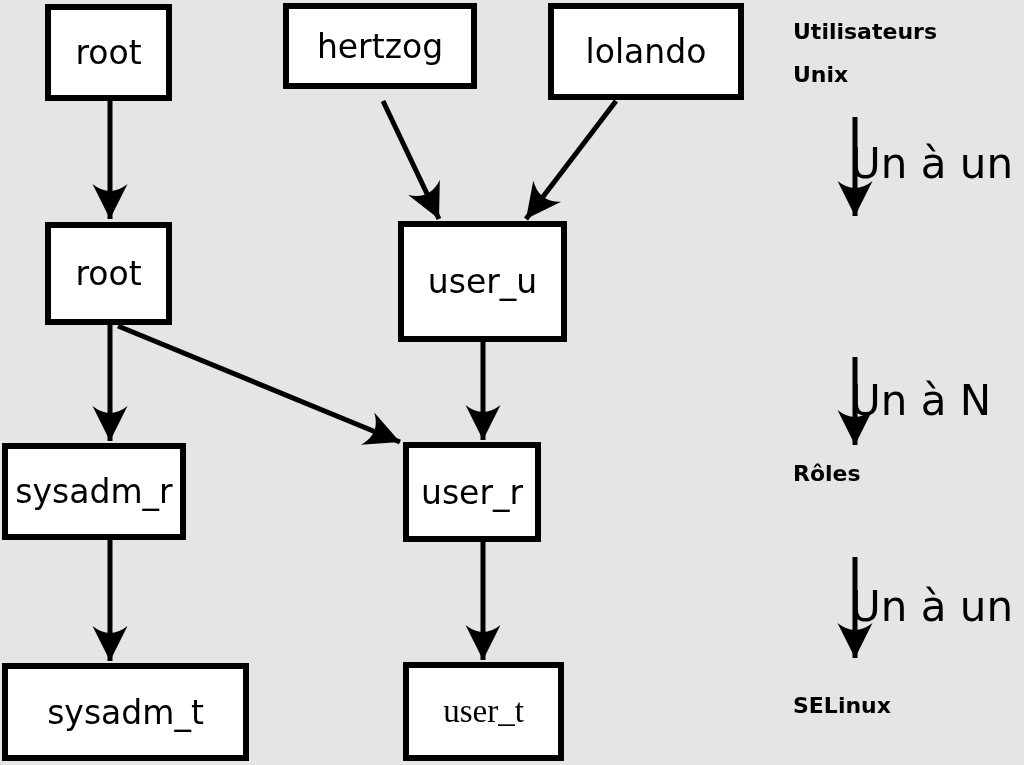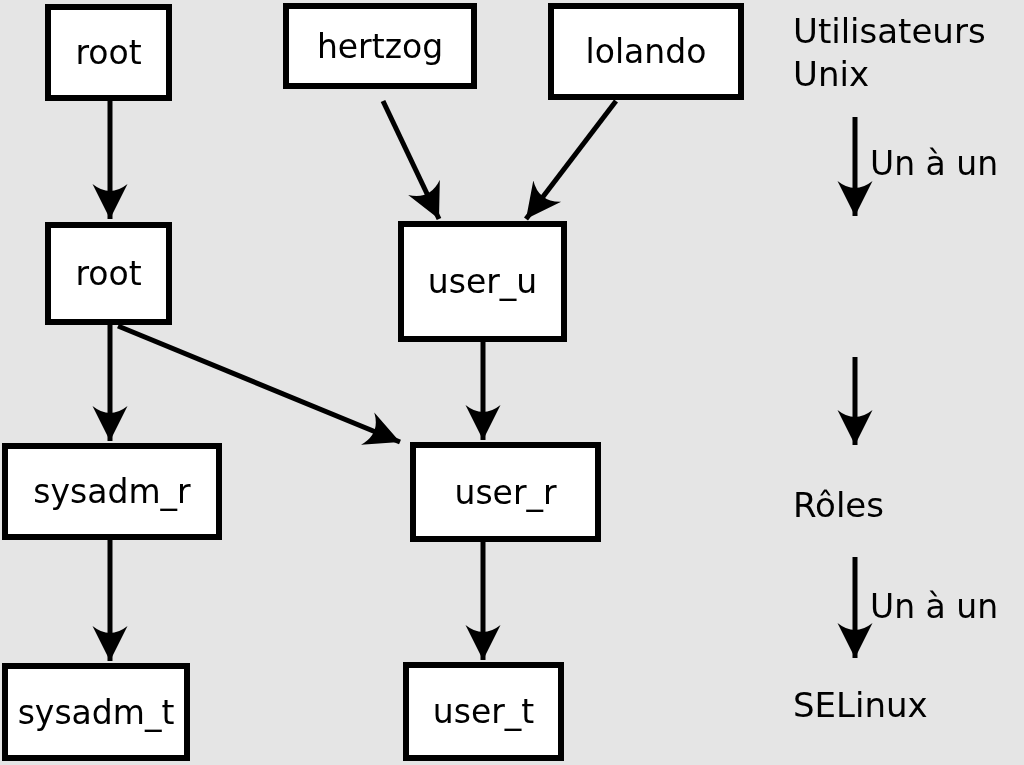--- a/index.html
+++ b/index.html
@@ -40,44 +40,44 @@
     line-height: 1;
     color: #000000;
   }
   .node .node-label { white-space: nowrap; }
   
   .n-unix-root      { left: 45px;  top: 4px;   width: 127px; height: 97px; }
   .n-unix-hertzog   { left: 283px; top: 3px;   width: 194px; height: 86px; }
   .n-unix-lolando   { left: 548px; top: 3px;   width: 196px; height: 97px; }
   .n-selinux-root   { left: 45px;  top: 222px; width: 127px; height: 103px; }
   .n-selinux-user-u { left: 398px; top: 221px; width: 169px; height: 121px; }
-  .n-role-sysadm-r  { left: 2px;   top: 443px; width: 220px; height: 97px; }
-  .n-role-user-r    { left: 403px; top: 442px; width: 191px; height: 100px; margin-left: 7px; }
-  .n-domain-sysadm-t{ left: 2px;   top: 663px; width: 188px; height: 98px; }
-  .n-domain-user-t  { left: 403px; top: 662px; width: 161px; height: 99px; }
+  .n-role-sysadm-r  { left: 2px;   top: 443px; width: 184px; height: 97px; }
+  .n-role-user-r    { left: 403px; top: 442px; width: 138px; height: 100px; }
+  .n-domain-sysadm-t{ left: 2px;   top: 663px; width: 247px; height: 98px; }
+  .n-domain-user-t  { left: 403px; top: 662px; width: 161px; height: 99px; font-family: Liberation Serif, serif; }
 
   
   .legend-title {
     position: absolute;
     left: 793px;
-    font-weight: normal;
-    font-size: 34px;
+    font-weight: bold;
+    font-size: 22px;
     line-height: 43px;
     white-space: pre-line;
     color: #000000;
   }
   .t-unix      { top: 10px; }
   .t-identites { top: 225px; }
-  .t-roles     { top: 484px; }
+  .t-roles     { top: 452px; }
   .t-domaine   { top: 684px; }
 
   .legend-relation {
     position: absolute;
-    left: 870px;
-    font-size: 33px;
+    left: 850px;
+    font-size: 42px;
     line-height: 38px;
     white-space: nowrap;
     color: #000000;
   }
   .r-1 { top: 145px; }
   .r-2 { top: 382px; }
   .r-3 { top: 588px; }
 </style>
 </head>
 <body>
@@ -132,17 +132,18 @@
   <div class="node n-domain-sysadm-t">
     <span class="node-label">sysadm_t</span>
   </div>
   <div class="node n-domain-user-t">
     <span class="node-label">user_t</span>
   </div>
 
   <div class="legend-title t-unix">Utilisateurs
 Unix</div>
   <div class="legend-relation r-1">Un à un</div>
+  <div class="legend-relation r-2">Un à N</div>
   <div class="legend-title t-roles">Rôles</div>
   <div class="legend-relation r-3">Un à un</div>
   <div class="legend-title t-domaine">SELinux</div>
 
 </div>
 
 </body></html>

